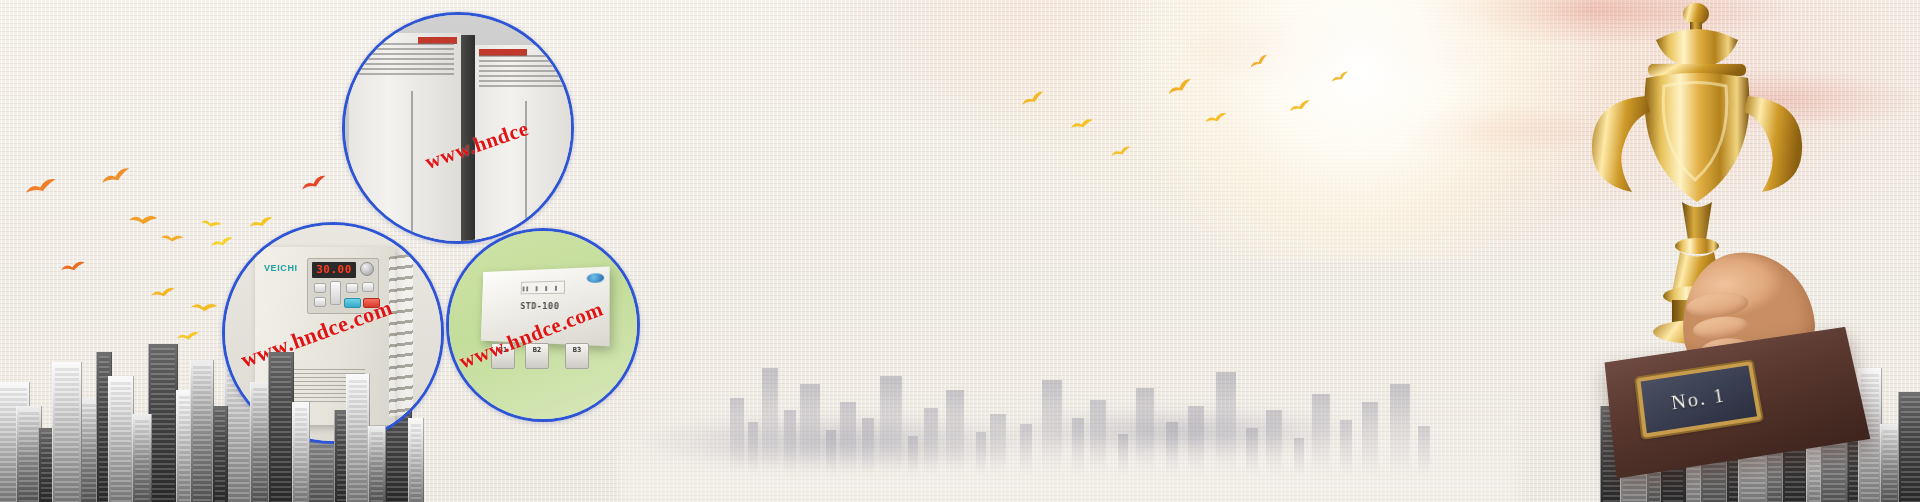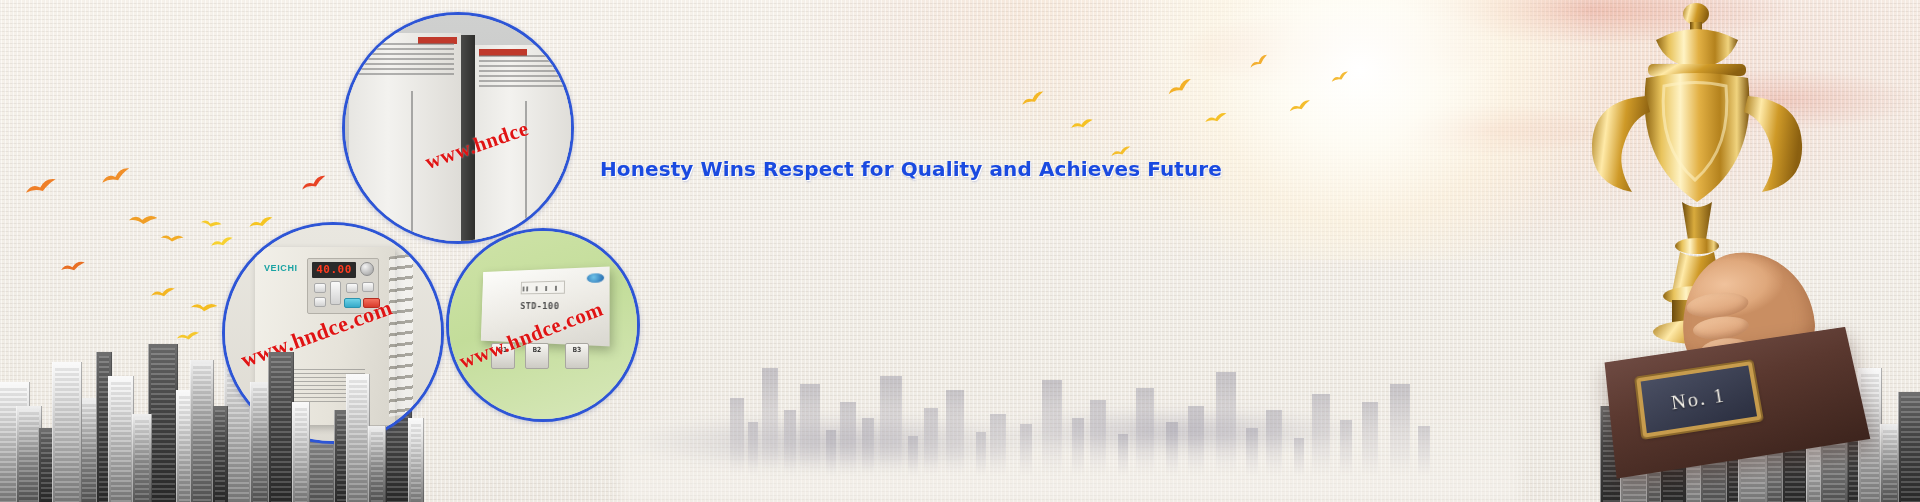--- a/index.html
+++ b/index.html
@@ -506,21 +506,21 @@
       <div style="position:absolute;left:116px;top:20px;width:14px;height:212px;background:linear-gradient(90deg,#4a4a48,#2e2e2c);"></div>
     </div>
     <div class="wm" style="left:78px;top:118px;font-size:21px;transform:rotate(-19deg);">www.hndce</div>
   </div>
 
   <div class="circle" id="c2">
     <div class="photo">
       <div class="vfd">
         <div class="brand">VEICHI</div>
         <div class="panel">
-          <div class="lcd">40.00</div>
+          <div class="lcd">30.00</div>
           <div class="knob"></div>
           <div class="key" style="left:6px;top:24px;"></div>
           <div class="key" style="left:22px;top:22px;height:24px;width:11px;"></div>
           <div class="key" style="left:6px;top:38px;"></div>
           <div class="key" style="left:38px;top:24px;"></div>
           <div class="key" style="left:54px;top:23px;"></div>
           <div class="key fwd" style="left:36px;top:39px;"></div>
           <div class="key stop" style="left:55px;top:39px;"></div>
         </div>
         <div class="warn"></div>
@@ -540,21 +540,20 @@
       <div class="terms">
         <div class="t" style="left:12px;">B1</div>
         <div class="t" style="left:46px;">B2</div>
         <div class="t" style="left:86px;">B3</div>
       </div>
     </div>
     <div class="wm" style="left:6px;top:92px;font-size:21px;transform:rotate(-21deg);">www.hndce.com</div>
   </div>
 
   <div class="slogan">
-    <div class="en">Honesty Wins Respect for Quality and Achieves Future</div>
   </div>
 
   <div id="trophy">
     <svg width="470" height="502" viewBox="0 0 470 502">
       <defs>
         <linearGradient id="gold" x1="0" y1="0" x2="1" y2="0">
           <stop offset="0" stop-color="#8d6412"></stop>
           <stop offset="0.16" stop-color="#e8c35c"></stop>
           <stop offset="0.34" stop-color="#fff3c4"></stop>
           <stop offset="0.52" stop-color="#e2b044"></stop>

